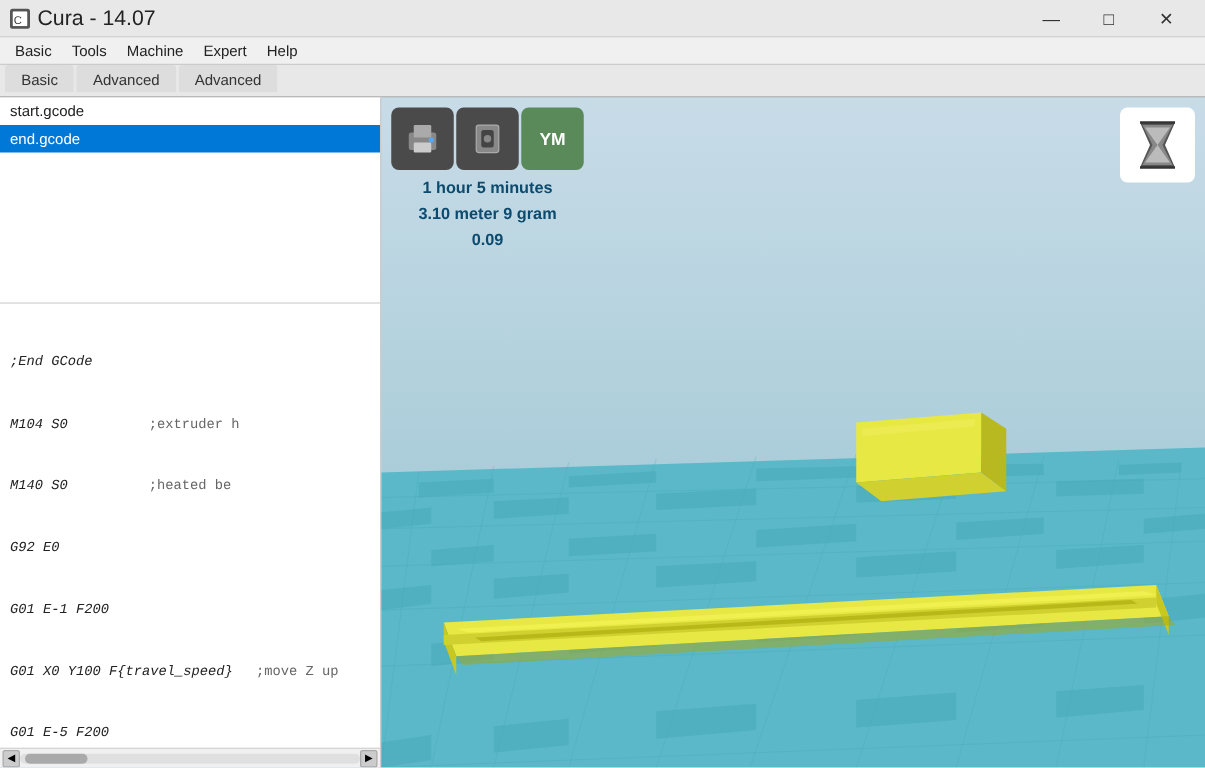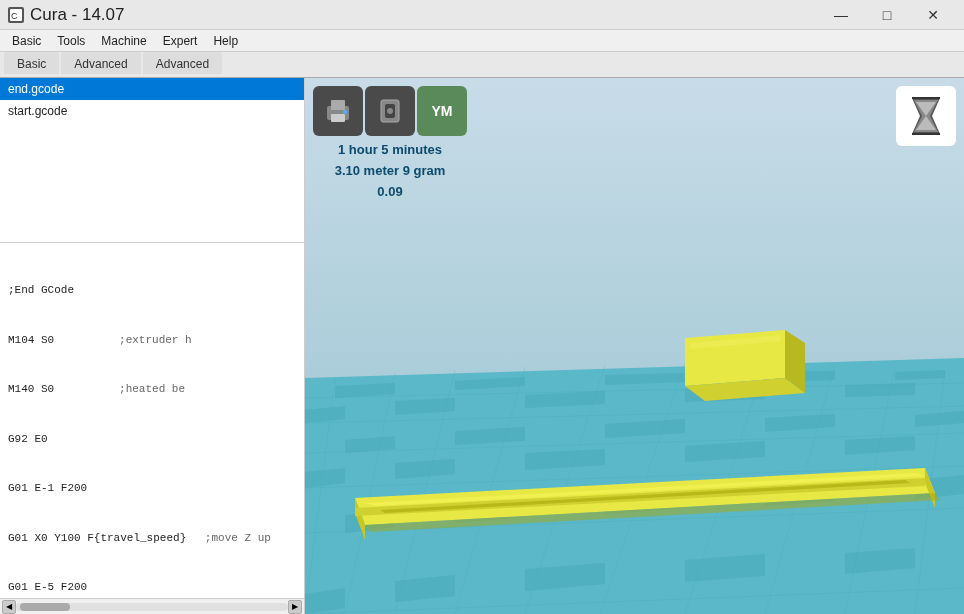--- a/index.html
+++ b/index.html
@@ -117,21 +117,21 @@
     .code-content {
       padding: 6px 8px;
       font-family: 'Courier New', monospace;
       font-size: 11px;
       color: #222;
       line-height: 1.5;
       white-space: pre;
       overflow: hidden;
     }
     .code-line { display: flex; gap: 12px; }
-    .code-command { color: #222; }
+    .code-command { color: #222; font-style: italic; }
     .code-comment { color: #666; }
 
     
     .scrollbar-area {
       height: 16px;
       background: #f0f0f0;
       border-top: 1px solid #ccc;
       display: flex;
       align-items: center;
       padding: 0 2px;
@@ -272,22 +272,22 @@
 <div class="tab-bar">
   <div class="tab">Basic</div>
   <div class="tab">Advanced</div>
   <div class="tab">Advanced</div>
 </div>
 
 <div class="main-content">
 
   <div class="left-panel">
     <div class="file-list">
+      <div class="file-item">start.gcode</div>
       <div class="file-item selected">end.gcode</div>
-      <div class="file-item">start.gcode</div>
     </div>
 
     <div class="code-area">
       <div class="code-content">
         <div class="code-line"><span class="code-command">;End GCode</span></div>
         <div class="code-line"><span class="code-command">M104 S0</span><span class="code-comment">        ;extruder h</span></div>
         <div class="code-line"><span class="code-command">M140 S0</span><span class="code-comment">        ;heated be</span></div>
         <div class="code-line"><span class="code-command">G92 E0</span></div>
         <div class="code-line"><span class="code-command">G01 E-1 F200</span></div>
         <div class="code-line"><span class="code-command">G01 X0 Y100 F{travel_speed}</span><span class="code-comment"> ;move Z up</span></div>

